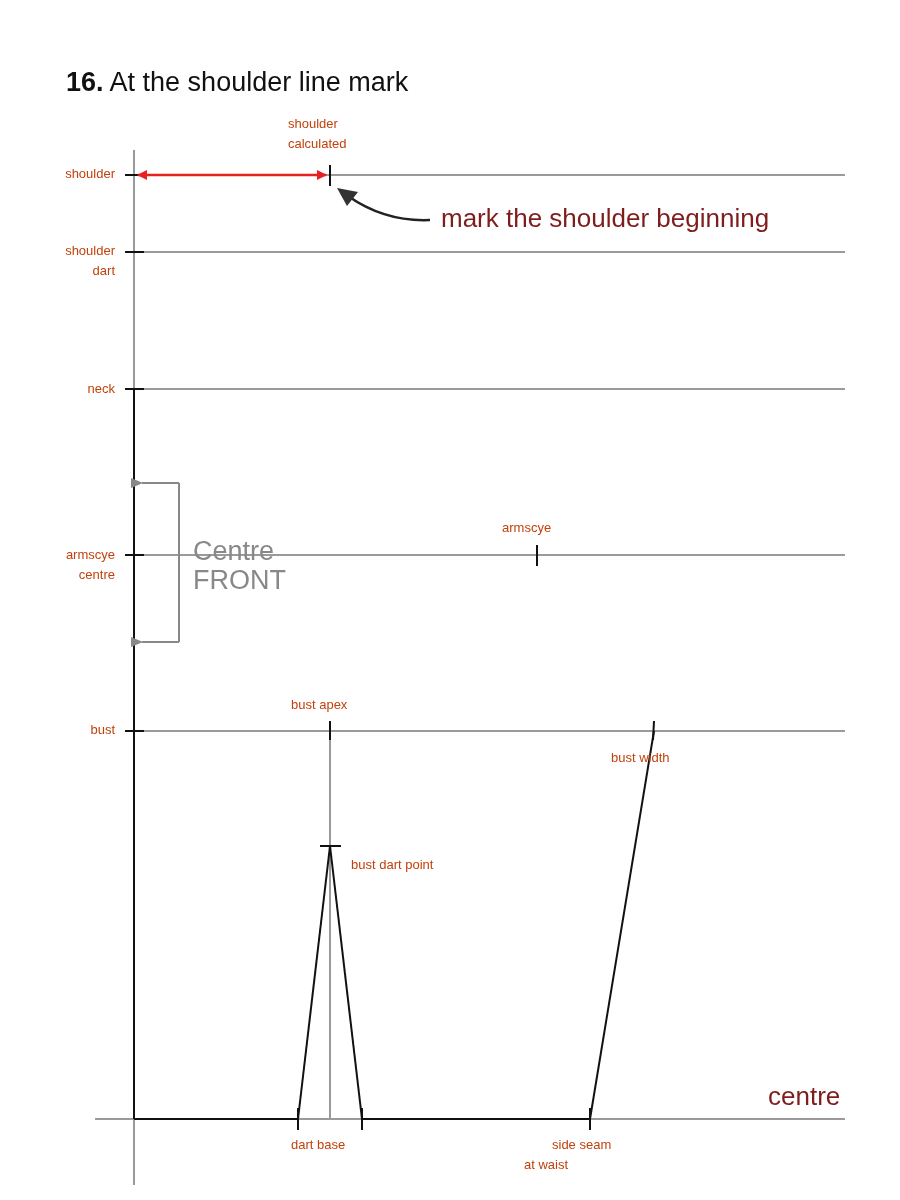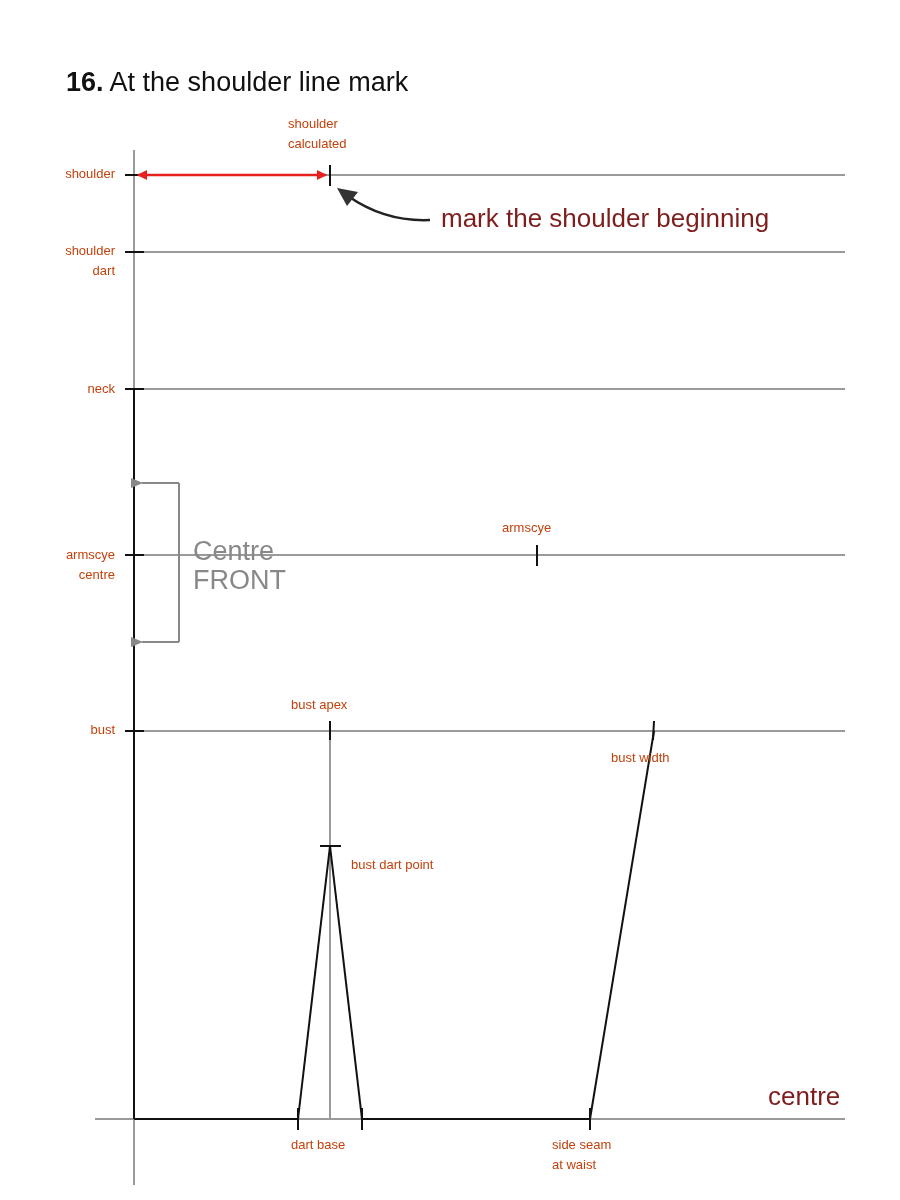--- a/index.html
+++ b/index.html
@@ -95,20 +95,20 @@
 <div class="big" style="left:768px; top:1081px;">centre</div>
 
 <div class="lbl" style="left:288px; top:114px;">shoulder</div>
 <div class="lbl" style="left:288px; top:134px;">calculated</div>
 <div class="lbl" style="left:502px; top:518px;">armscye</div>
 <div class="lbl" style="left:291px; top:695px;">bust apex</div>
 <div class="lbl" style="left:611px; top:723px;margin-top:25px;">bust width</div>
 <div class="lbl" style="left:351px; top:833px;margin-top:22px;">bust dart point</div>
 <div class="lbl" style="left:291px; top:1135px;">dart base</div>
 <div class="lbl" style="left:552px; top:1135px;">side seam</div>
-<div class="lbl" style="left:552px; top:1155px;text-align:center;">at waist</div>
+<div class="lbl" style="left:524px; top:1155px;text-align:center;">at waist</div>
 
 <div class="big" style="left:441px; top:203px;">mark the shoulder beginning</div>
 
 <div class="cf">
   <div>Centre</div>
   <div>FRONT</div>
 </div>
 
 </body></html>

